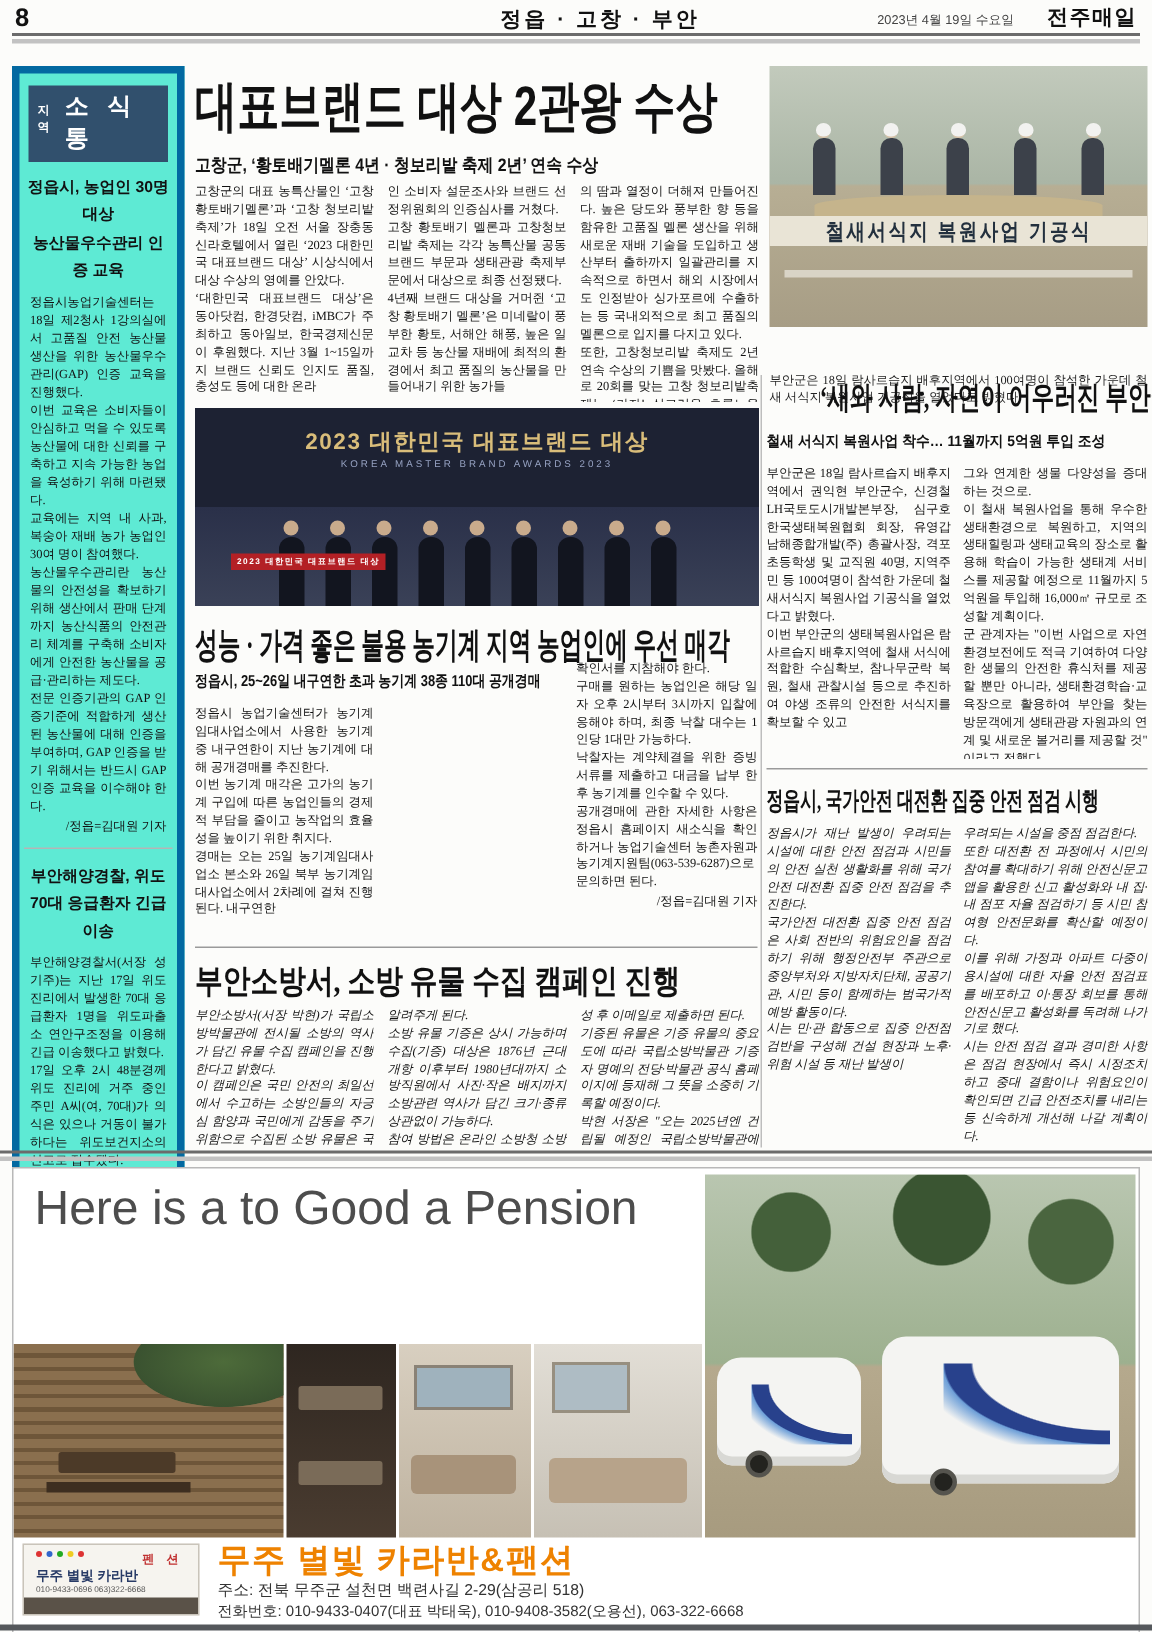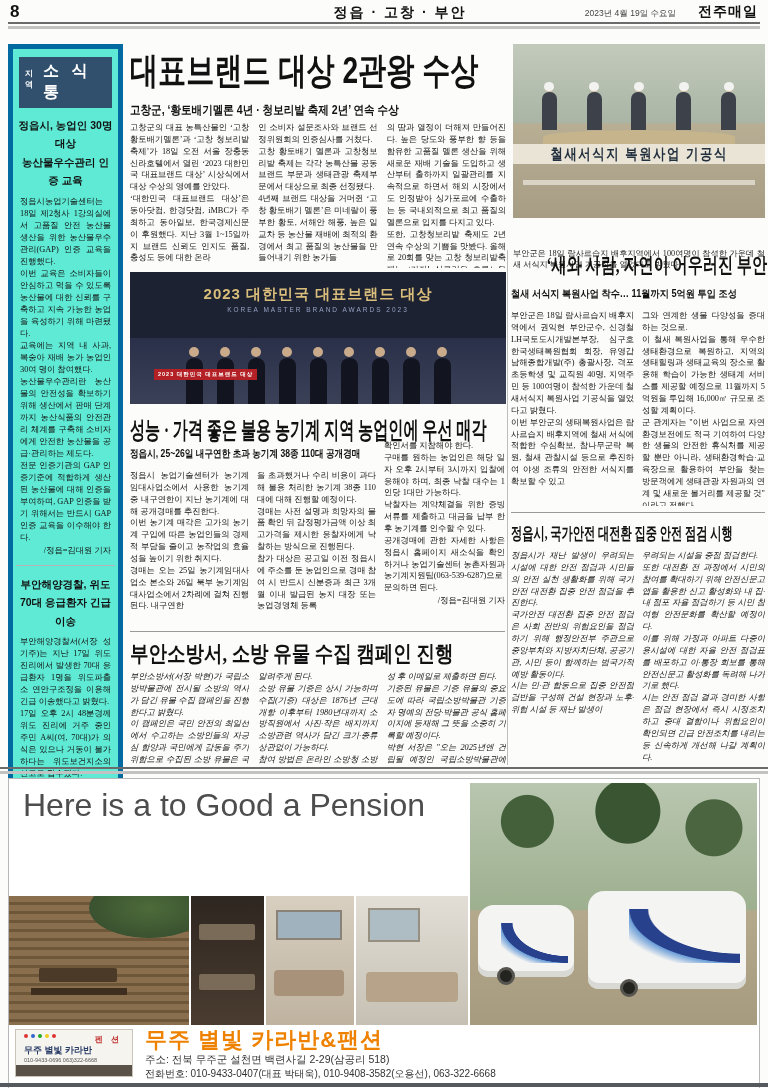--- a/index.html
+++ b/index.html
@@ -235,23 +235,20 @@
 이학수 시장은 "시민이 안심하고 일상생활을 영위할 수 있도록 철저한 준비와 점검에 임해 달라"며 "시민들도 적극적으로 협조해 주시기 바란다"고 당부했다.</div>
 
     </div>
   </div>
 
   <div class="mach-headline">성능 · 가격 좋은 불용 농기계 지역 농업인에 우선 매각</div>
   <div class="mach-subhead">정읍시, 25~26일 내구연한 초과 농기계 38종 110대 공개경매</div>
   <div class="mach-col1 colstext" style="white-space:pre-line">정읍시 농업기술센터가 농기계 임대사업소에서 사용한 농기계 중 내구연한이 지난 농기계에 대해 공개경매를 추진한다.
 이번 농기계 매각은 고가의 농기계 구입에 따른 농업인들의 경제적 부담을 줄이고 농작업의 효율성을 높이기 위한 취지다.
 경매는 오는 25일 농기계임대사업소 본소와 26일 북부 농기계임대사업소에서 2차례에 걸쳐 진행된다. 내구연한</div>
-  <div class="mach-col2 colstext" style="white-space:pre-line">을 초과했거나 수리 비용이 과다해 불용 처리한 농기계 38종 110대에 대해 진행할 예정이다.
-경매는 사전 설명과 희망자의 물품 확인 뒤 감정평가금액 이상 최고가격을 제시한 응찰자에게 낙찰하는 방식으로 진행된다.
-참가 대상은 공고일 이전 정읍시에 주소를 둔 농업인으로 경매 참여 시 반드시 신분증과 최근 3개월 이내 발급된 농지 대장 또는 농업경영체 등록</div>
   <div class="mach-col3">
     <div class="colstext" style="white-space:pre-line">확인서를 지참해야 한다.
 구매를 원하는 농업인은 해당 일자 오후 2시부터 3시까지 입찰에 응해야 하며, 최종 낙찰 대수는 1인당 1대만 가능하다.
 낙찰자는 계약체결을 위한 증빙서류를 제출하고 대금을 납부 한 후 농기계를 인수할 수 있다.
 공개경매에 관한 자세한 사항은 정읍시 홈페이지 새소식을 확인하거나 농업기술센터 농촌자원과 농기계지원팀(063-539-6287)으로 문의하면 된다.</div>
     <div class="byline">/정읍=김대원 기자</div>
   </div>
   <div class="mid-rule"></div>
 
   <div class="fire-headline">부안소방서, 소방 유물 수집 캠페인 진행</div>

